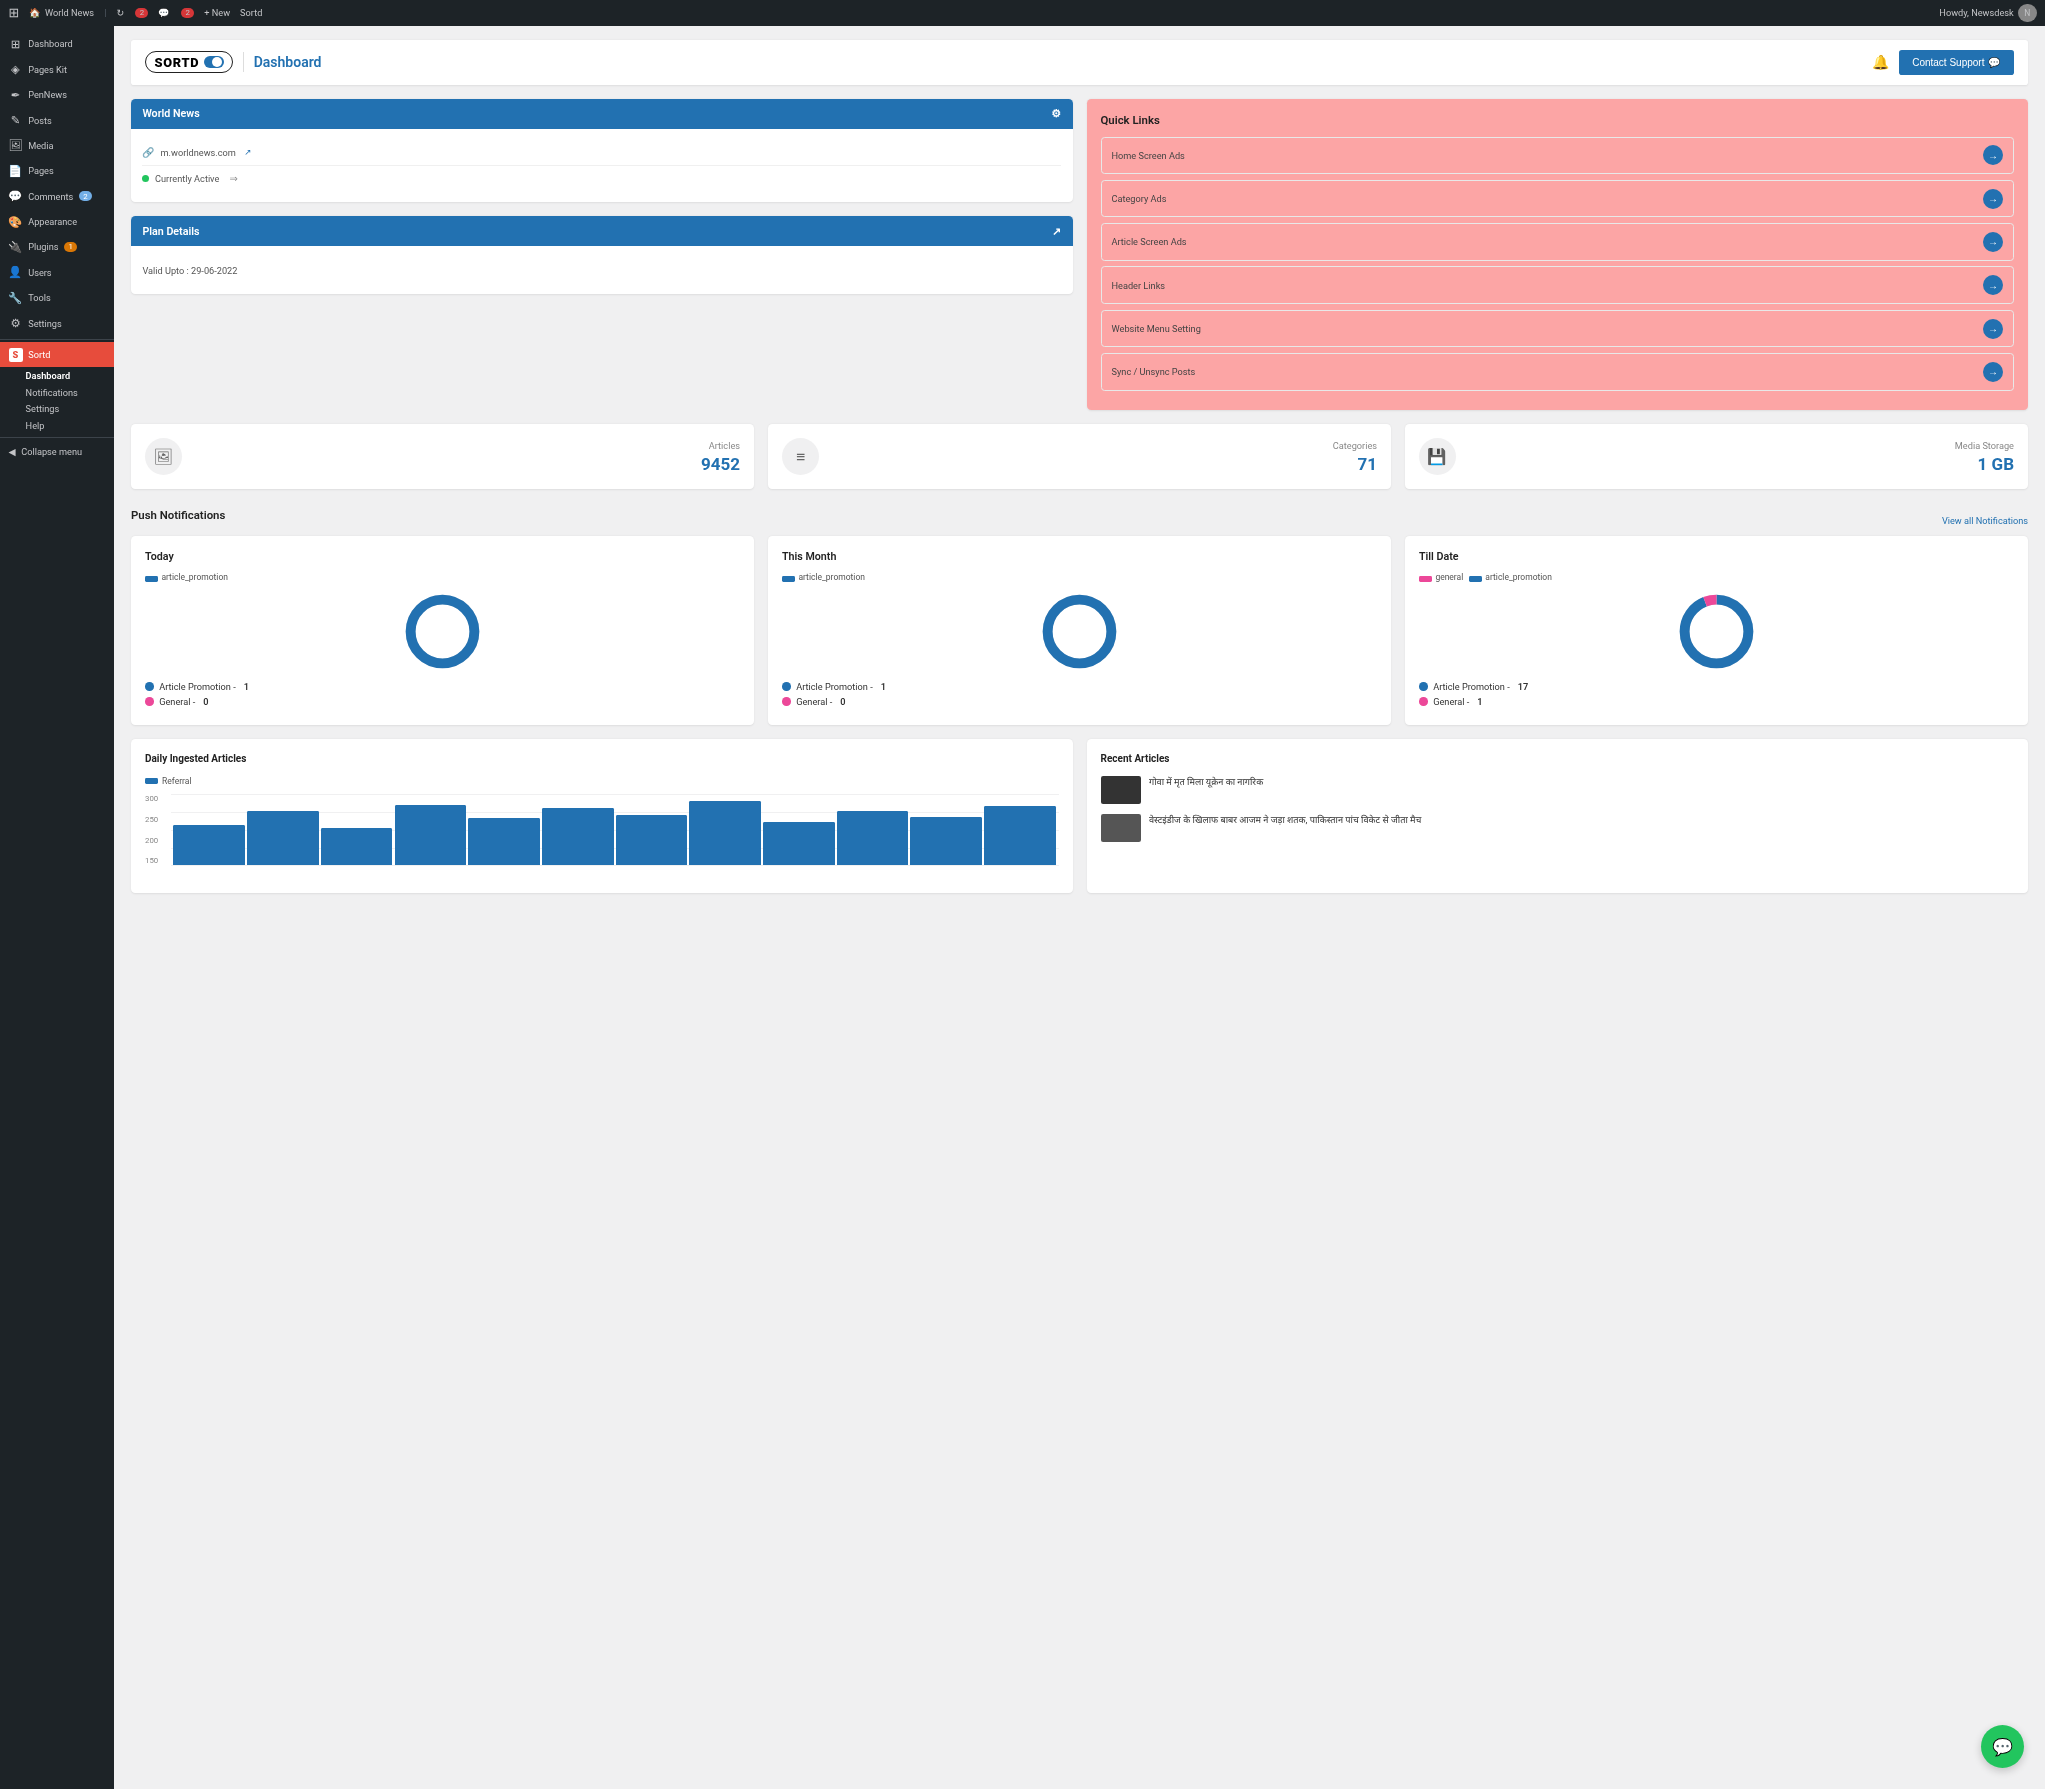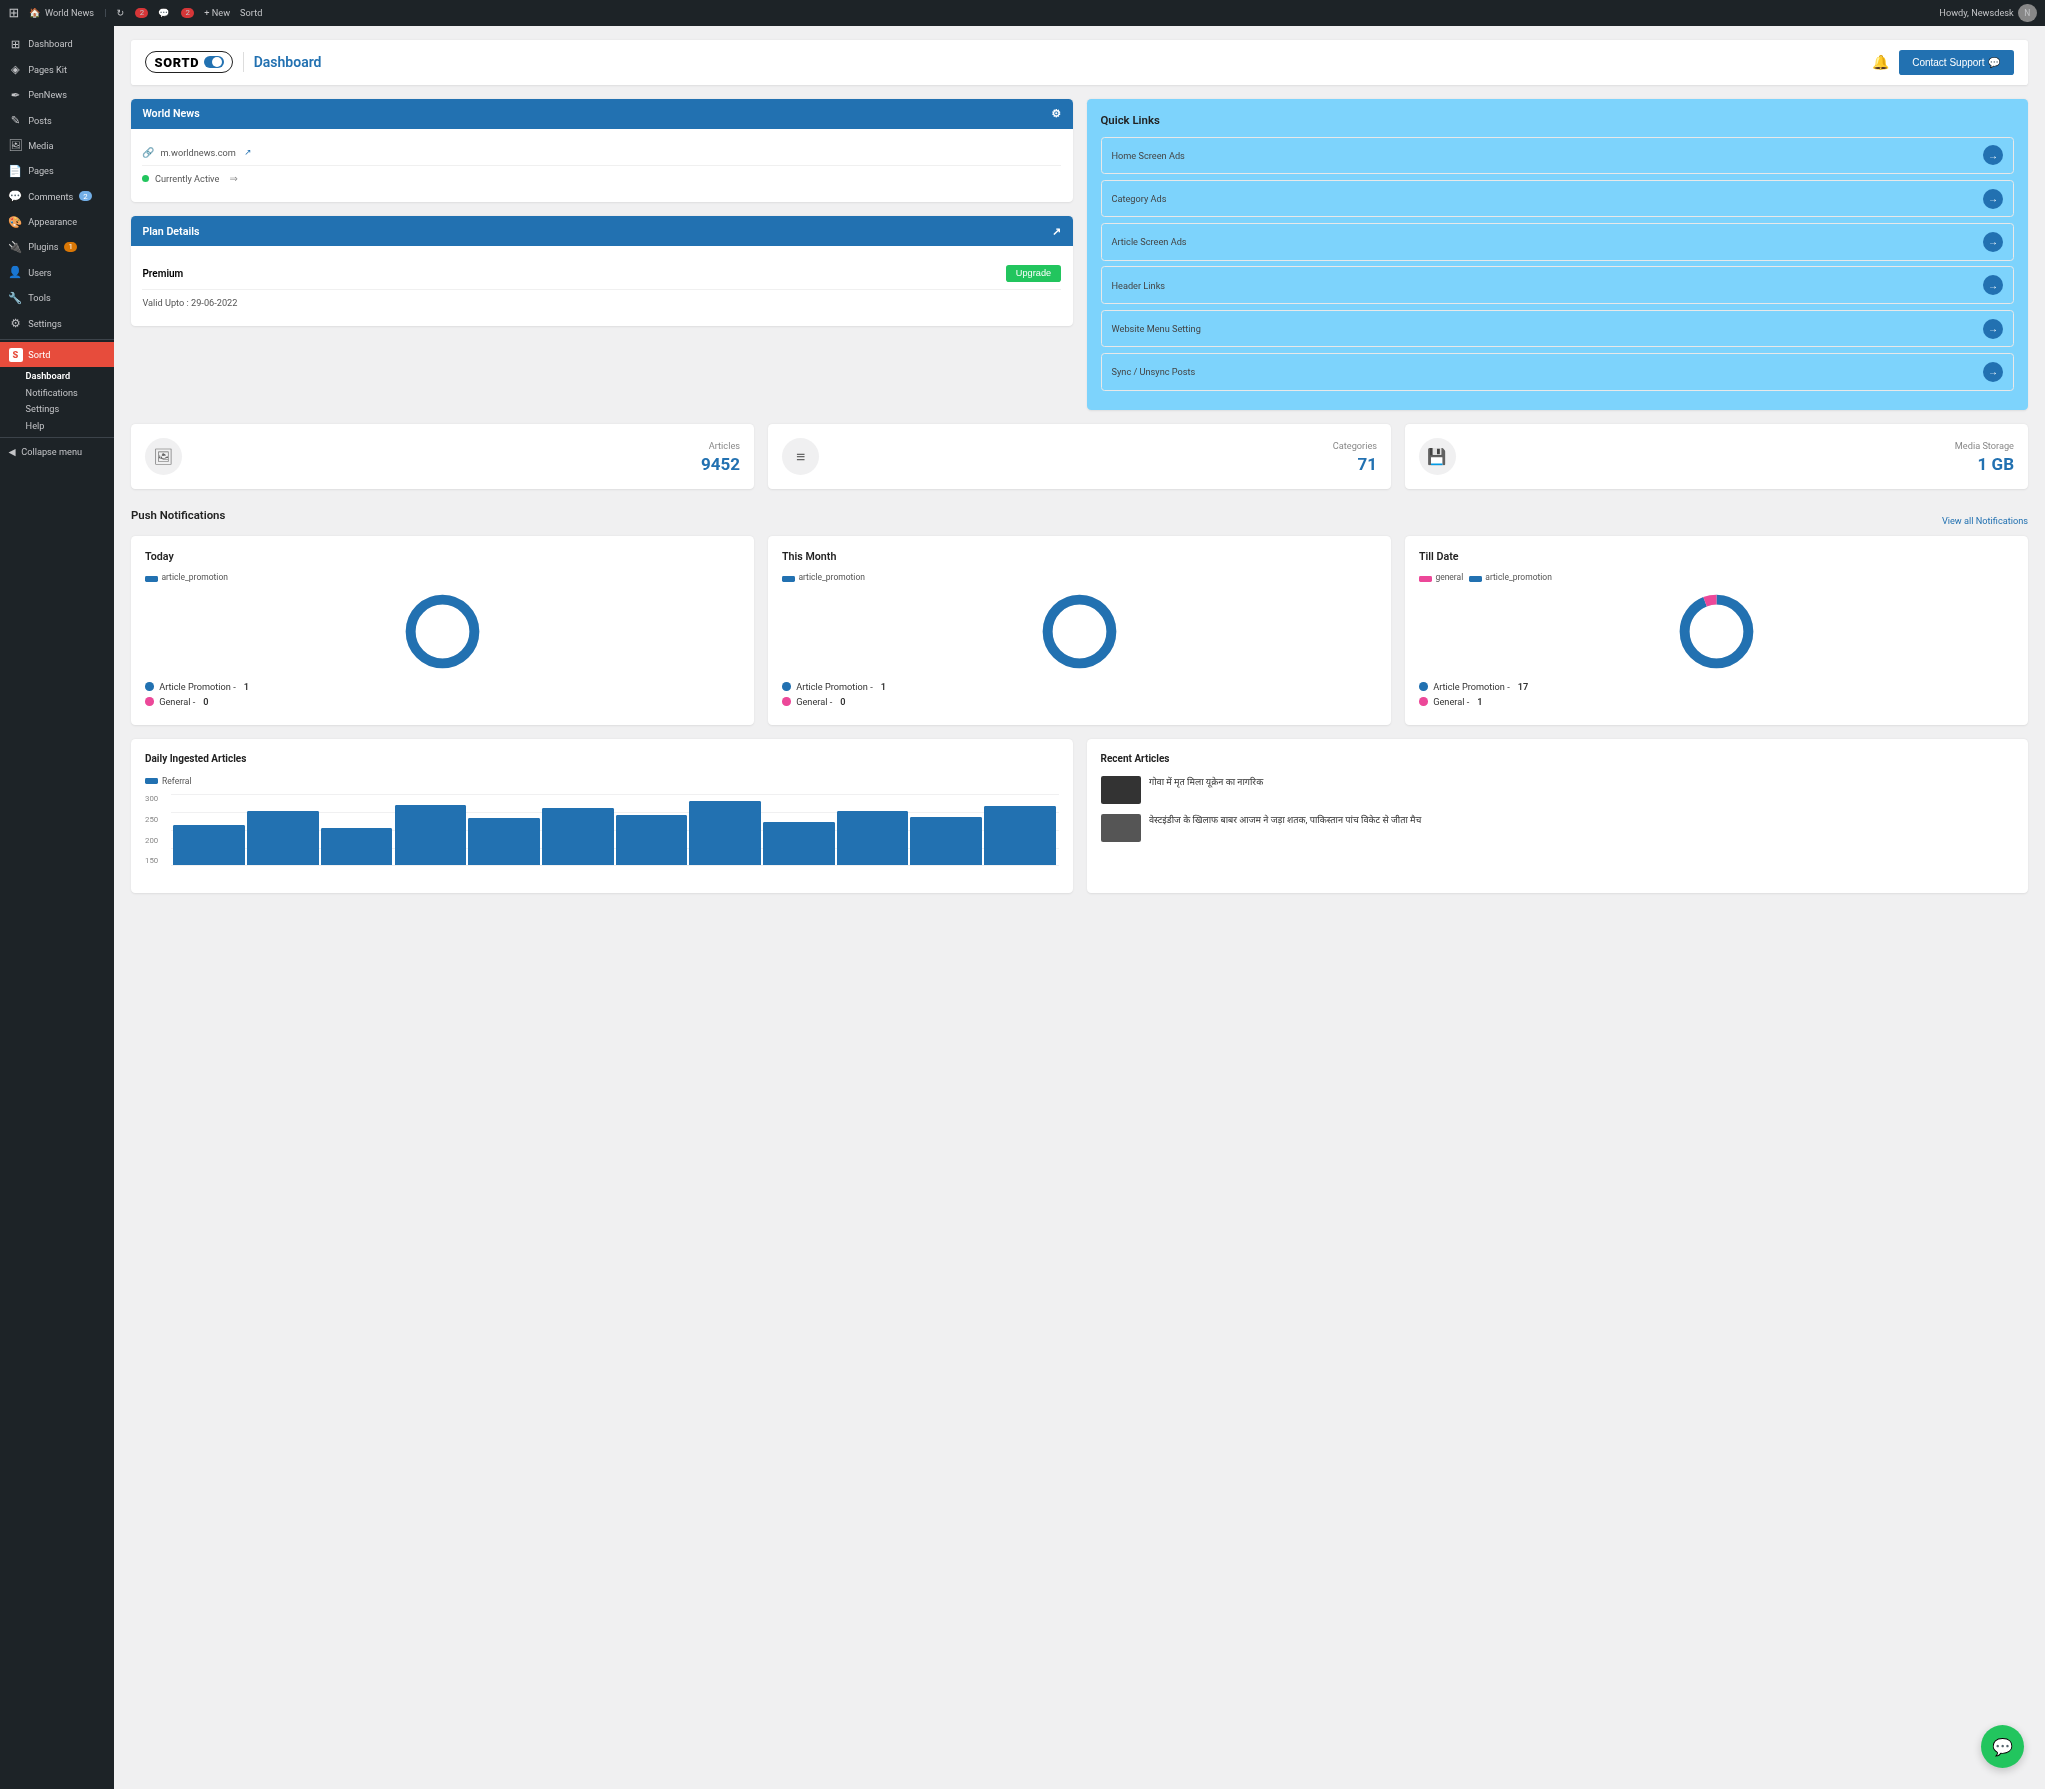--- a/index.html
+++ b/index.html
@@ -128,21 +128,21 @@
     .plan-row {
       display: flex; align-items: center; justify-content: space-between;
       padding: 7px 0; border-bottom: 0.7px solid #f0f0f0;
     }
     .plan-row:last-child { border-bottom: none; }
     .plan-label { font-weight: 600; font-size: 10px; }
     .upgrade-btn { background: #22c55e; color: #fff; border: none; border-radius: 2.8px; padding: 3.6px 10px; font-size: 9.2px; cursor: pointer; }
     .valid-text { color: #555; font-size: 9.2px; }
 
     
-    .quick-links-card { background: #7dd3fc; border-radius: 4.3px; box-shadow: 0 0.7px 2.1px rgba(0,0,0,0.08); padding: 14px; }
+    .quick-links-card { background: #fca5a5; border-radius: 4.3px; box-shadow: 0 0.7px 2.1px rgba(0,0,0,0.08); padding: 14px; }
     .quick-links-title { font-size: 11.4px; font-weight: 600; color: #222; margin-bottom: 10px; }
     .quick-link-item {
       display: flex; align-items: center; justify-content: space-between;
       padding: 7.8px 10px; border: 0.7px solid #e8e8e8; border-radius: 3.6px;
       margin-bottom: 5.7px; cursor: pointer; color: #444; font-size: 9.2px;
     }
     .quick-link-arrow {
       width: 20px; height: 20px; background: #2271b1; border-radius: 50%;
       display: flex; align-items: center; justify-content: center; color: #fff; font-size: 10px;
     }
@@ -355,24 +355,20 @@
           </div>
         </div>
 
         <div class="card">
           <div class="card-header">
             <span>Plan Details</span>
             <span style="cursor:pointer;">↗</span>
           </div>
           <div class="card-body">
             <div class="plan-row">
-              <span class="plan-label">Premium</span>
-              <button class="upgrade-btn">Upgrade</button>
-            </div>
-            <div class="plan-row">
               <span class="valid-text">Valid Upto : 29-06-2022</span>
             </div>
           </div>
         </div>
       </div>
 
       <div class="quick-links-card">
         <div class="quick-links-title">Quick Links</div>
         <div id="quick-links-list">
 

